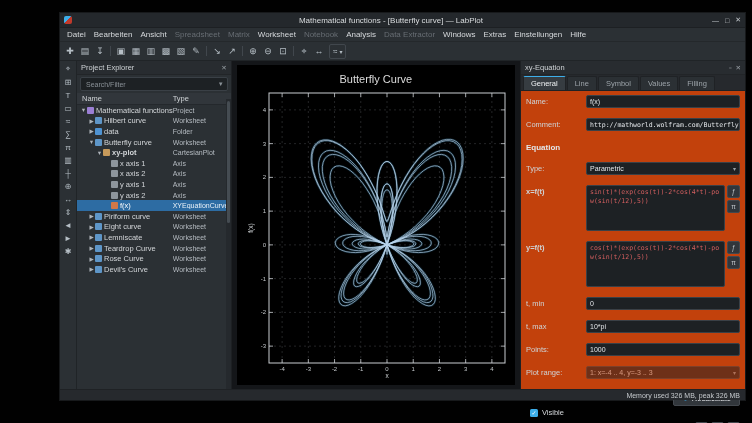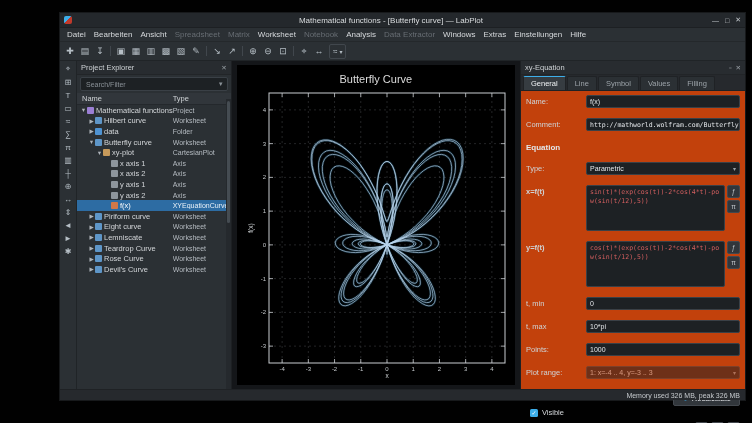--- a/index.html
+++ b/index.html
@@ -214,21 +214,21 @@
           </div>
           <div class="tree-row">
             <span class="tr-name" style="padding-left: 11px;">
               <span class="arrow">▼</span>
               <span class="tree-icon ic-worksheet"></span>
               <span>Butterfly curve</span>
             </span>
             <span class="tr-type">Worksheet</span>
           </div>
           <div class="tree-row">
-            <span class="tr-name" style="padding-left: 19px;">
+            <span class="tr-name" style="padding-left: 19px; font-weight: bold;">
               <span class="arrow">▼</span>
               <span class="tree-icon ic-plot"></span>
               <span>xy-plot</span>
             </span>
             <span class="tr-type">CartesianPlot</span>
           </div>
           <div class="tree-row">
             <span class="tr-name" style="padding-left: 27px;">
               <span class="arrow"></span>
               <span class="tree-icon ic-axis"></span>

